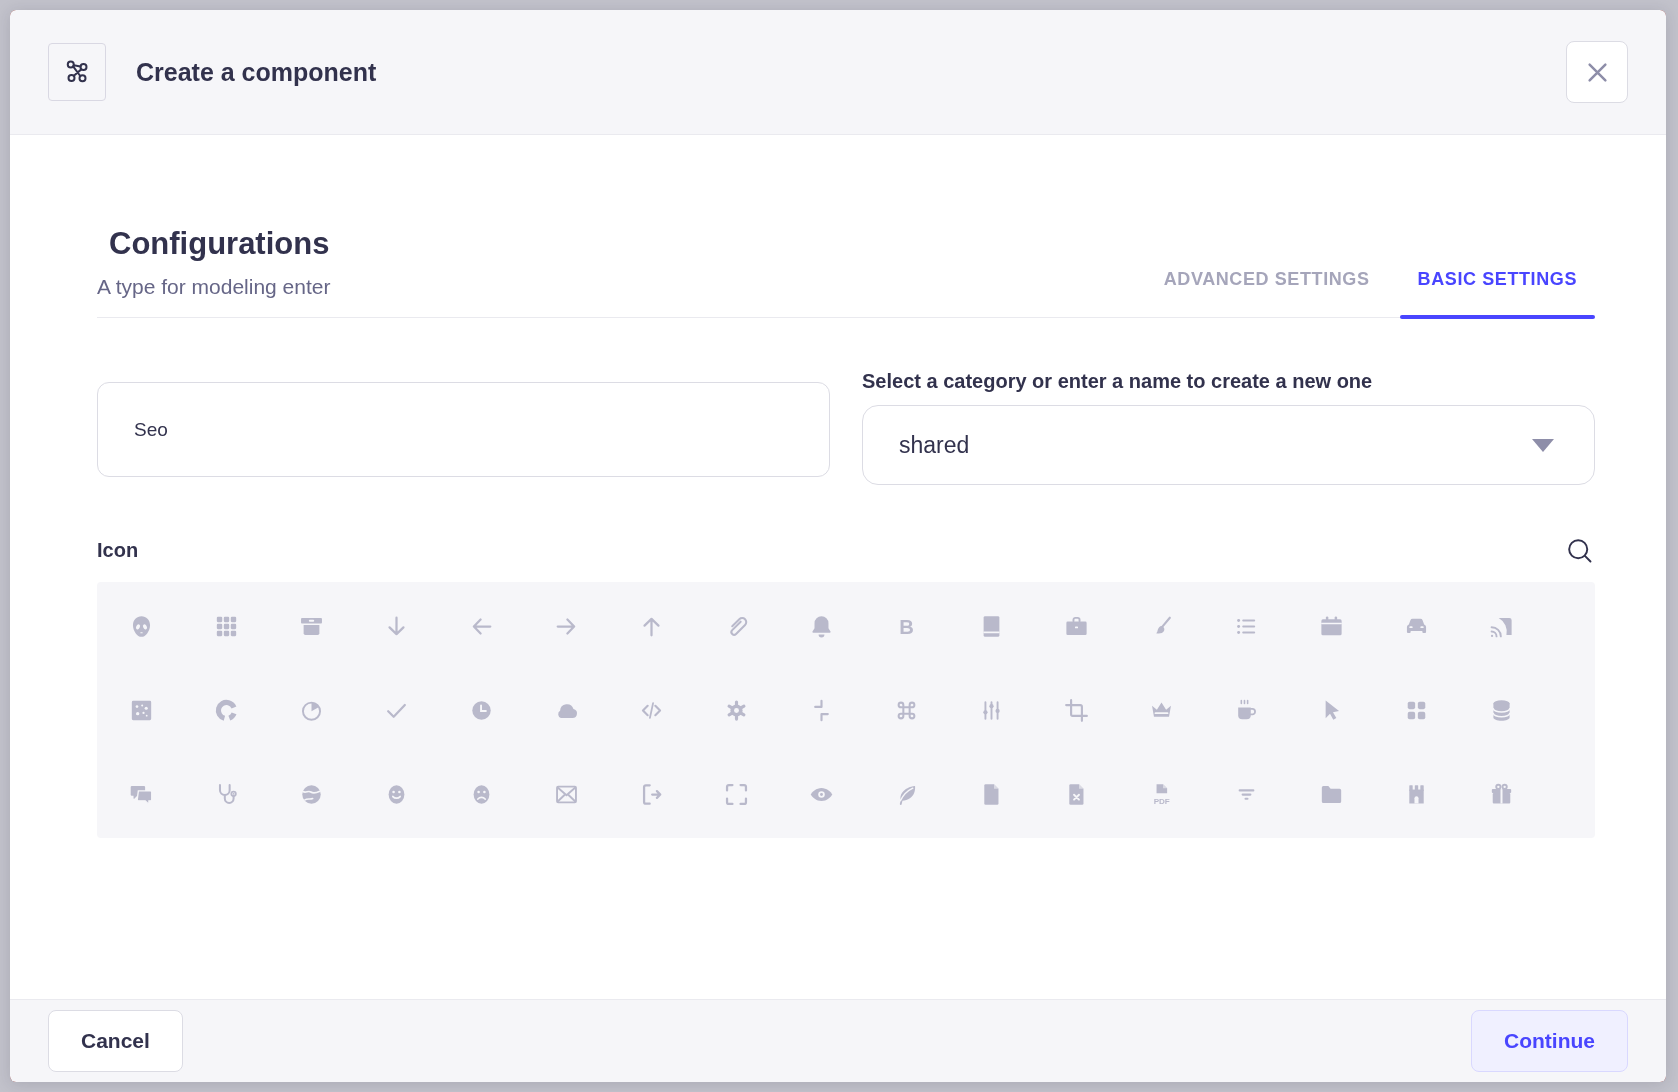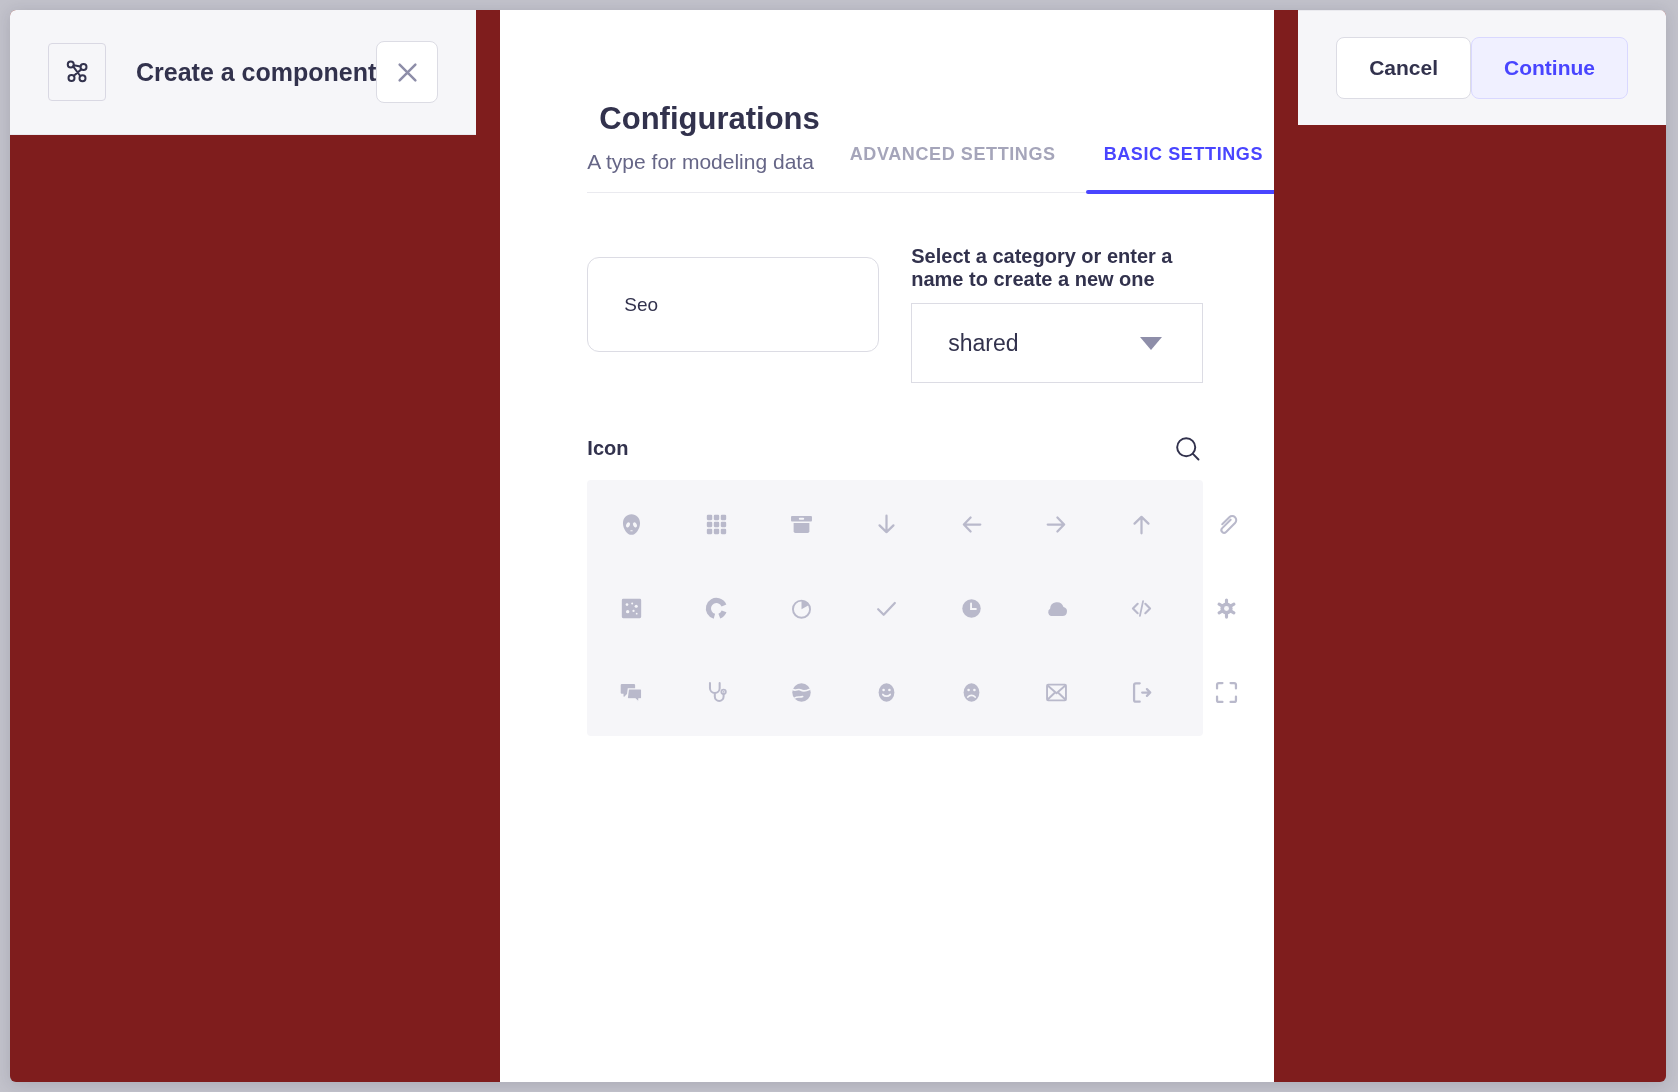--- a/index.html
+++ b/index.html
@@ -5,22 +5,22 @@
   :root{
     --accent:#4945ff; --text:#32324d; --muted:#666687; --border:#dcdce4;
     --panel:#f6f6f9; --icon:#b9b9cb; --backdrop:#c2c2cb; --divider:#eaeaef;
     --inactive-tab:#a5a5ba; --continue-bg:#f0f0ff; --continue-border:#d9d8ff;
   }
   *{box-sizing:border-box;}
   html,body{margin:0;padding:0;}
   body{font-family:"Liberation Sans",sans-serif;color:var(--text);}
   .screen{position:relative;width:1678px;height:1092px;background:var(--backdrop);overflow:hidden;}
   .modal{position:absolute;left:10px;top:10px;right:12px;bottom:10px;background:#7f1d1d;
-    border-radius:6px;display:flex;flex-direction:row;overflow:hidden;
-    box-shadow:0 2px 15px rgba(33,33,52,.15);gap:24px;}
+    border-radius:6px;display:flex;flex-direction:column;overflow:hidden;
+    box-shadow:0 2px 15px rgba(33,33,52,.15);}
   
   .modal-header{height:125px;flex:0 0 auto;background:var(--panel);border-bottom:1px solid var(--divider);
     display:flex;align-items:center;padding:0 38px;}
   .hdr-iconbox{width:58px;height:58px;border:1px solid #d9d8e3;border-radius:4px;
     display:flex;align-items:center;justify-content:center;background:var(--panel);}
   .hdr-title{font-size:25px;font-weight:bold;margin-left:30px;}
   .close-btn{margin-left:auto;width:62px;height:62px;background:#fff;border:1px solid var(--border);
     border-radius:8px;display:flex;align-items:center;justify-content:center;cursor:pointer;padding:0;}
   
   .modal-body{flex:1 1 auto;background:#fff;padding:78px 71px 0 87px;overflow:hidden;}
@@ -32,33 +32,33 @@
   .tab{position:relative;font-size:18px;font-weight:bold;letter-spacing:.6px;padding:0 18px 27px;white-space:nowrap;}
   .tab.active{color:var(--accent);}
   .tab.active::after{content:"";position:absolute;left:0;right:0;bottom:-2px;height:4px;background:var(--accent);border-radius:2px;}
   .tab.inactive{color:var(--inactive-tab);}
   .form-row{display:flex;gap:32px;margin-top:52px;}
   .field{flex:1 1 0;}
   .field-label{font-size:20px;font-weight:bold;display:block;}
   .text-input{display:block;width:100%;height:95px;margin-top:12px;border:1px solid var(--border);
     border-radius:12px;font-family:"Liberation Sans",sans-serif;font-size:19px;color:var(--text);
     padding:0 36px;background:#fff;outline:none;}
-  .select-box{height:80px;margin-top:12px;border:1px solid var(--border);border-radius:0;background:#fff;
+  .select-box{height:80px;margin-top:12px;border:1px solid var(--border);border-radius:16px;background:#fff;
     display:flex;align-items:center;justify-content:space-between;padding:0 40px 0 36px;cursor:pointer;}
   .select-value{font-size:23px;color:var(--text);}
   .caret{width:0;height:0;border-left:11px solid transparent;border-right:11px solid transparent;
     border-top:13px solid #8e8ea9;}
   .icon-section{margin-top:50px;}
   .icon-label-row{display:flex;justify-content:space-between;align-items:center;}
   .search-btn{background:none;border:none;padding:0;cursor:pointer;display:flex;}
   .icon-grid{margin-top:16px;background:var(--panel);border-radius:4px;padding:2px 0 2px 2px;}
   .icon-row{display:grid;grid-template-columns:repeat(17,85px);height:84px;align-items:center;justify-items:center;}
   .icon-cell{width:60px;height:60px;display:flex;align-items:center;justify-content:center;color:var(--icon);cursor:pointer;border-radius:4px;}
   
-  .modal-footer{height:115px;flex:0 0 auto;background:var(--panel);border-top:1px solid var(--divider);
+  .modal-footer{height:83px;flex:0 0 auto;background:var(--panel);border-top:1px solid var(--divider);
     display:flex;align-items:center;justify-content:space-between;padding:0 38px;}
   .btn{height:62px;border-radius:8px;font-family:"Liberation Sans",sans-serif;font-size:21px;font-weight:bold;
     padding:0 32px;cursor:pointer;}
   .btn-cancel{background:#fff;border:1px solid var(--border);color:var(--text);}
   .btn-continue{background:var(--continue-bg);border:1px solid var(--continue-border);color:var(--accent);}
 </style>
 </head>
 <body>
 
 <div class="screen">
@@ -80,21 +80,21 @@
           <path d="M5 5l14 14M19 5L5 19"></path>
         </svg>
       </button>
     </div>
 
     <div class="modal-body">
 
       <div class="section-row">
         <div class="section-titles">
           <h1 class="section-title">Configurations</h1>
-          <div class="section-subtitle">A type for modeling data</div>
+          <div class="section-subtitle">A type for modeling enter</div>
         </div>
         <div class="tabs">
           <div class="tab inactive">ADVANCED SETTINGS</div>
           <div class="tab active">BASIC SETTINGS</div>
         </div>
       </div>
 
       <div class="form-row">
         <div class="field">
           <input class="text-input" type="text" value="Seo" style="">

